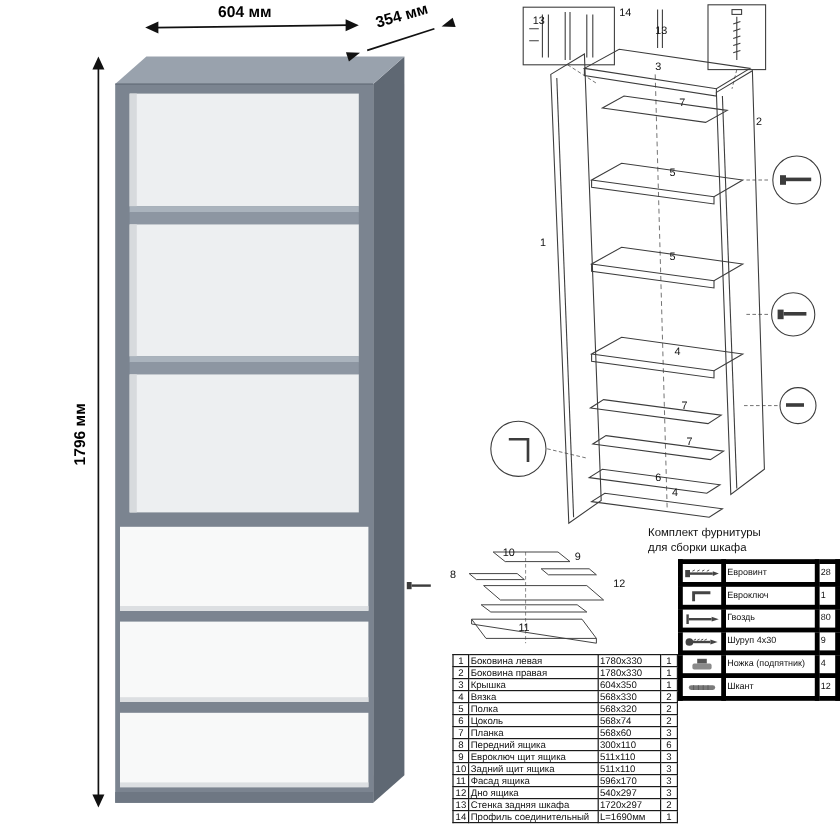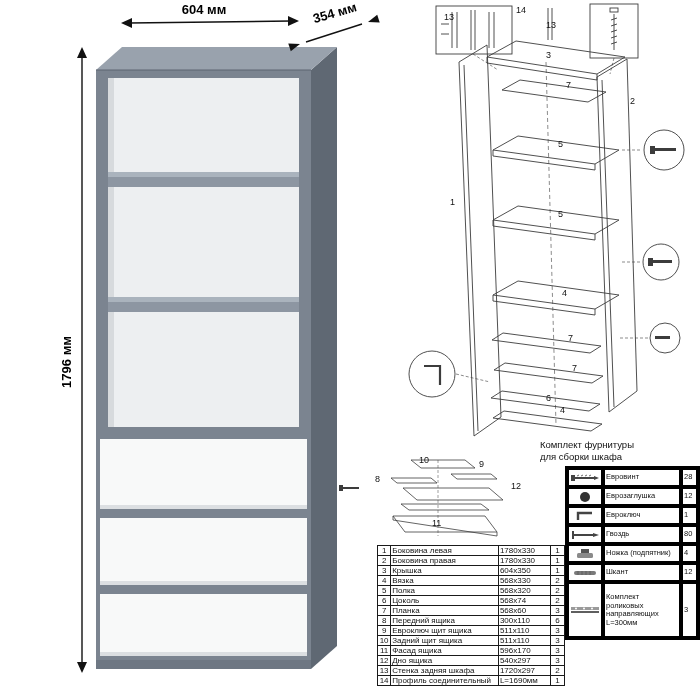--- a/index.html
+++ b/index.html
@@ -208,78 +208,68 @@
               <polygon points="24,4 29,6 24,8" fill="#444"></polygon>
               <path d="M7,4 l2,-1 M11,4 l2,-1 M15,4 l2,-1 M19,4 l2,-1" stroke="#444" stroke-width="0.8"></path>
             </svg>
           </td>
           <td class="c-name">Евровинт</td>
           <td class="c-qty">28</td>
         </tr>
         <tr>
           <td class="c-icon">
             <svg class="hw-icon-svg" width="30" height="12" viewBox="0 0 30 12">
-              <circle cx="15" cy="6" r="5" fill="#333"></circle>
-            </svg>
-          </td>
-          <td class="c-name">Еврозаглушка</td>
-          <td class="c-qty">12</td>
-        </tr>
-        <tr>
-          <td class="c-icon">
-            <svg class="hw-icon-svg" width="30" height="12" viewBox="0 0 30 12">
               <path d="M8 10 L8 3 L22 3" stroke="#444" stroke-width="2.4" fill="none"></path>
             </svg>
           </td>
           <td class="c-name">Евроключ</td>
           <td class="c-qty">1</td>
         </tr>
         <tr>
           <td class="c-icon">
             <svg class="hw-icon-svg" width="30" height="12" viewBox="0 0 30 12">
               <rect x="2" y="2" width="2" height="8" fill="#444"></rect>
               <rect x="4" y="5" width="19" height="2" fill="#444"></rect>
               <polygon points="23,4 29,6 23,8" fill="#444"></polygon>
             </svg>
           </td>
           <td class="c-name">Гвоздь</td>
           <td class="c-qty">80</td>
         </tr>
         <tr>
           <td class="c-icon">
             <svg class="hw-icon-svg" width="30" height="12" viewBox="0 0 30 12">
+              <circle cx="4.5" cy="6" r="3.2" fill="#444"></circle>
+              <rect x="7" y="5" width="15" height="2" fill="#444"></rect>
+              <polygon points="22,4 28,6 22,8" fill="#444"></polygon>
+              <path d="M8,4.6 l2,-1 M11,4.6 l2,-1 M14,4.6 l2,-1 M17,4.6 l2,-1" stroke="#444" stroke-width="0.8"></path>
+            </svg>
+          </td>
+          <td class="c-name">Шуруп 4х30</td>
+          <td class="c-qty">9</td>
+        </tr>
+        <tr>
+          <td class="c-icon">
+            <svg class="hw-icon-svg" width="30" height="12" viewBox="0 0 30 12">
               <rect x="11" y="1" width="8" height="4" fill="#555"></rect>
               <rect x="7" y="5" width="16" height="5" rx="1.5" fill="#8a8a8a"></rect>
             </svg>
           </td>
           <td class="c-name">Ножка (подпятник)</td>
           <td class="c-qty">4</td>
         </tr>
         <tr>
           <td class="c-icon">
             <svg class="hw-icon-svg" width="30" height="12" viewBox="0 0 30 12">
               <rect x="4" y="4" width="22" height="4" rx="2" fill="#7a7a7a"></rect>
               <path d="M8,4 V8 M12,4 V8 M16,4 V8 M20,4 V8" stroke="#555" stroke-width="0.7"></path>
             </svg>
           </td>
           <td class="c-name">Шкант</td>
           <td class="c-qty">12</td>
-        </tr>
-        <tr class="tall">
-          <td class="c-icon">
-            <svg class="hw-icon-svg" width="30" height="12" viewBox="0 0 30 12">
-              <rect x="1" y="3" width="28" height="3" fill="#9a9a9a"></rect>
-              <rect x="1" y="7" width="28" height="2" fill="#5f5f5f"></rect>
-              <circle cx="6" cy="4.5" r="1" fill="#fff"></circle>
-              <circle cx="14" cy="4.5" r="1" fill="#fff"></circle>
-              <circle cx="22" cy="4.5" r="1" fill="#fff"></circle>
-            </svg>
-          </td>
-          <td class="c-name">Комплект роликовых направляющих L=300мм</td>
-          <td class="c-qty">3</td>
         </tr>
       </tbody>
   </table>
 
   <table class="parts-table">
     <tbody id="parts-body">
         <tr>
           <td class="c-num">1</td>
           <td class="c-name">Боковина левая</td>
           <td class="c-size">1780x330</td>

